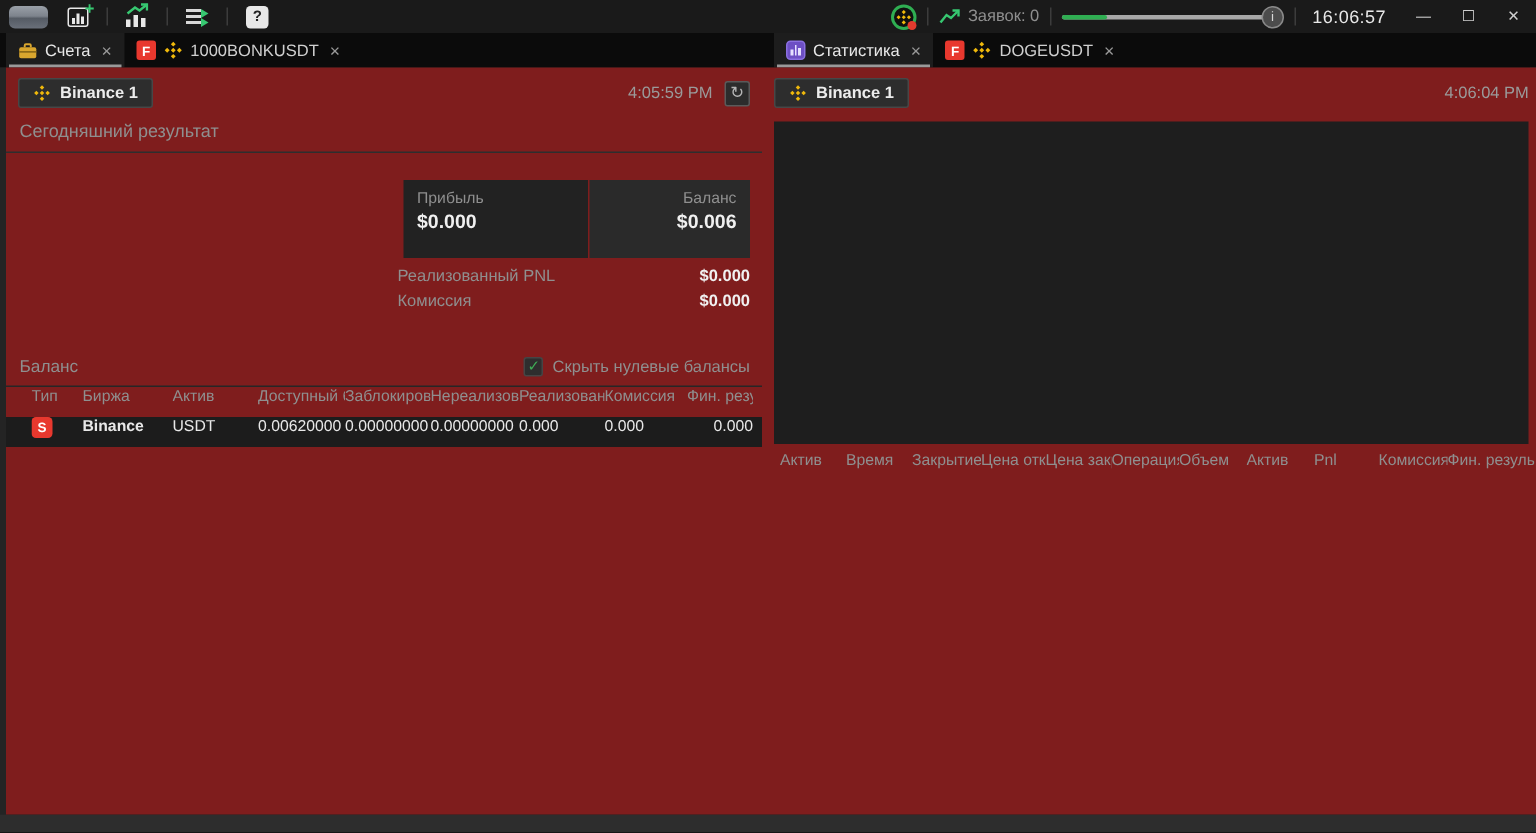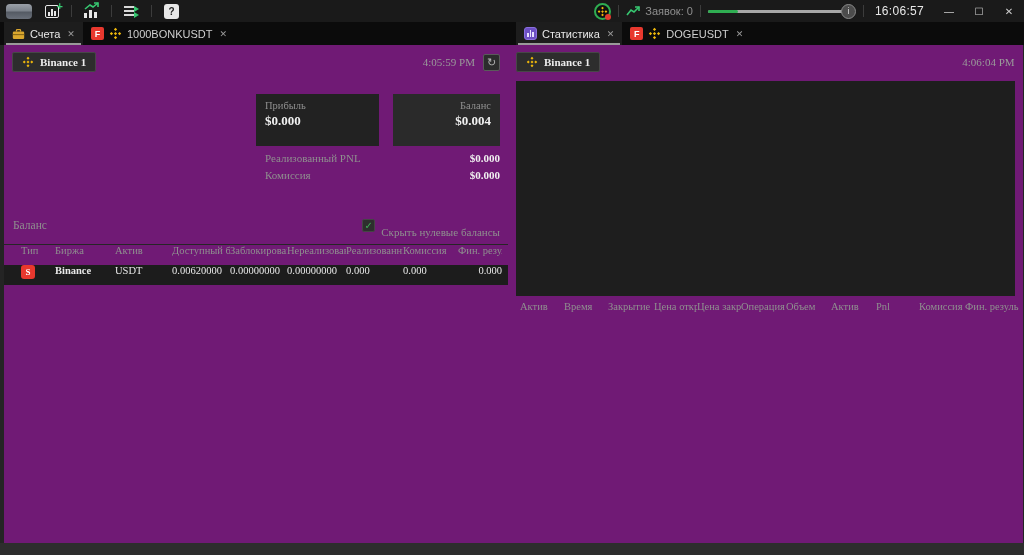--- a/index.html
+++ b/index.html
@@ -48,50 +48,50 @@
   .tab-label { font-size:11px; color:#cfcfcf; }
   .tab.active .tab-label { color:#e8e8e8; }
   .tab-close { color:#9a9a9a; font-size:9px; margin-left:2px; }
   .badge-f { width:13px; height:13px; border-radius:2px; background:#e8382e; color:#fff; font-size:9px; font-weight:bold; display:flex; align-items:center; justify-content:center; }
   .stats-tab-icon { width:13px; height:13px; border-radius:3px; background:#6d4fc4; border:1px solid #8a6fe0; display:flex; align-items:flex-end; justify-content:center; gap:1px; padding:2px; }
   .stats-tab-icon i { width:2px; background:#e6e0ff; }
   .stats-tab-icon .s1{height:4px}.stats-tab-icon .s2{height:7px}.stats-tab-icon .s3{height:5px}
 
   
   .content { flex:1; display:flex; border-left:4px solid #242424; border-right:4px solid #242424; background:#131313; }
-  .panel { background:#701a75; position:relative;font-family:Liberation Serif, serif; }
+  .panel { background:#7f1d1d; position:relative; }
   .panel.left { width:504px; }
   .splitter { width:4px; background:#242424; cursor:col-resize; }
   .panel.right { flex:1; }
 
   .panel-header { display:flex; align-items:center; padding:7px 8px 4px 8px; }
   .account-btn { display:flex; align-items:center; gap:6px; background:#2d2d2d; border:1px solid #474747; border-radius:2px; padding:3px 9px; cursor:pointer; }
   .account-btn span { color:#ececec; font-size:11px; font-weight:bold; }
   .panel-time { margin-left:auto; color:#9a9a9a; font-size:11px; }
   .refresh-btn { margin-left:8px; width:17px; height:17px; background:#2c2c2c; border:1px solid #5a5a5a; border-radius:2px; color:#b5b5b5; font-size:11px; line-height:14px; text-align:center; cursor:pointer; }
 
   .section-title { color:#8f8f8f; font-size:12px; padding:4px 8px 7px 9px; border-bottom:1px solid #2e2e2e; }
 
   .summary { display:flex; flex-direction:column; align-items:flex-end; padding:18px 8px 0 8px; }
-  .cards { display:flex; gap:14px; }
+  .cards { display:flex; gap:1px; }
   .card { height:52px; padding:6px 9px; }
   .card .card-label { font-size:10.5px; color:#8f8f8f; }
   .card .card-value { font-size:13px; color:#f0f0f0; font-weight:bold; margin-top:2px; }
   .card.profit { width:123px; background:#222222; }
   .card.balance { width:107px; background:#2a2a2a; text-align:right; }
   .stat-rows { width:235px; margin-top:6px; }
   .stat-row { display:flex; justify-content:space-between; height:17px; }
   .stat-row .sr-label { color:#8f8f8f; font-size:11px; }
   .stat-row .sr-value { color:#f0f0f0; font-size:11px; font-weight:bold; }
 
   .balance-bar { display:flex; align-items:center; margin-top:22px; padding:4px 8px 6px 9px; border-bottom:1px solid #262626; }
   .balance-bar .bb-title { color:#8f8f8f; font-size:11.5px; }
   .hide-zero { margin-left:auto; display:flex; align-items:center; gap:6px; cursor:pointer; }
   .checkbox { width:13px; height:13px; background:#2e2e2e; border:1px solid #454545; border-radius:2px; color:#3fae56; font-size:10px; line-height:11px; text-align:center; }
-  .hide-zero .hz-label { color:#8f8f8f; font-size:11px;margin-top:14px; }
+  .hide-zero .hz-label { color:#8f8f8f; font-size:11px; }
 
   .btable { font-size:10.5px; }
   .btable .brow { display:flex; align-items:flex-start; height:20px; padding:0 6px 0 17px; }
   .btable .bhead { color:#8f8f8f; }
   .btable .bdata { background:#1c1c1c; color:#e8e8e8; }
   .bc { overflow:hidden; white-space:nowrap; }
   .bc.c-type{width:34px}.bc.c-exch{width:60px}.bc.c-asset{width:57px}
   .bc.c-avail{width:58px}.bc.c-block{width:57px}.bc.c-unrl{width:59px}
   .bc.c-real{width:57px}.bc.c-comm{width:55px}
   .bc.c-fin{flex:1;text-align:right}
@@ -243,30 +243,31 @@
         <div class="account-btn">
           <svg width="12" height="12" viewBox="0 0 24 24">
               <use href="#bnb-diamond"></use>
             </svg>
           <span>Binance 1</span>
         </div>
         <span class="panel-time">4:05:59 PM</span>
         <div class="refresh-btn">↻</div>
       </div>
 
+      <div class="section-title">Сегодняшний результат</div>
 
       <div class="summary">
         <div class="cards">
           <div class="card profit">
             <div class="card-label">Прибыль</div>
             <div class="card-value">$0.000</div>
           </div>
           <div class="card balance">
             <div class="card-label">Баланс</div>
-            <div class="card-value">$0.004</div>
+            <div class="card-value">$0.006</div>
           </div>
         </div>
         <div class="stat-rows">
           <div class="stat-row">
             <span class="sr-label">Реализованный PNL</span>
             <span class="sr-value">$0.000</span>
           </div>
           <div class="stat-row">
             <span class="sr-label">Комиссия</span>
             <span class="sr-value">$0.000</span>

